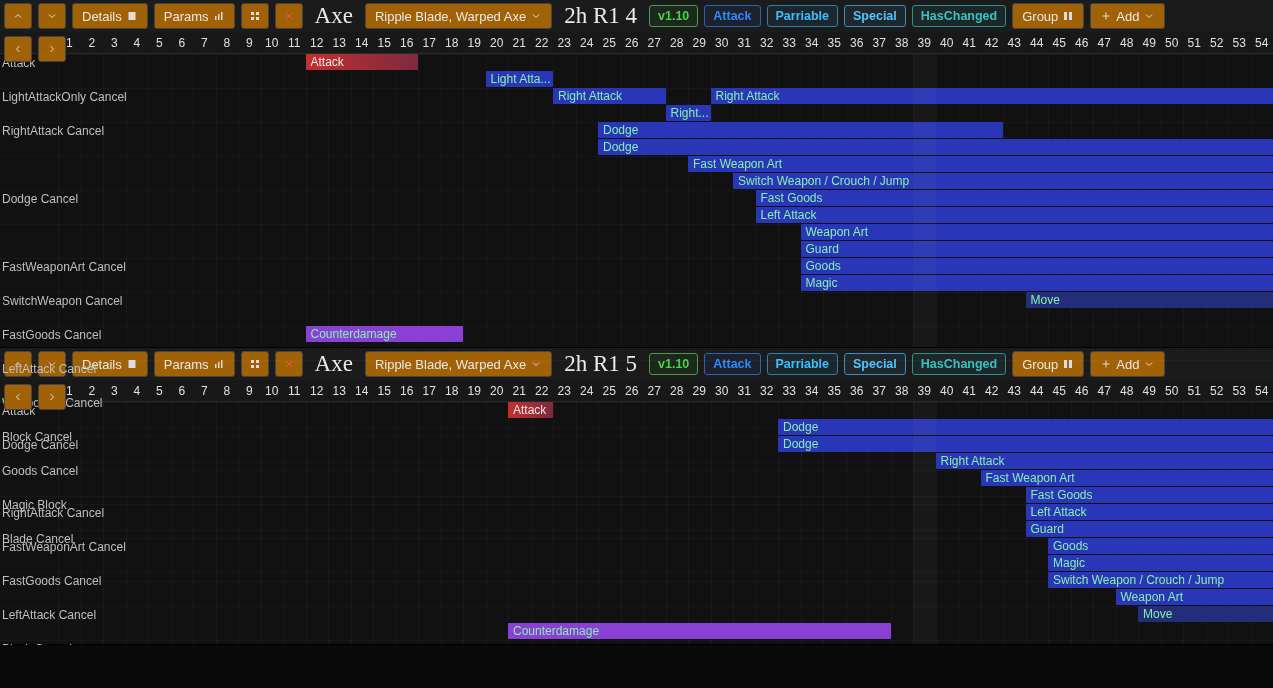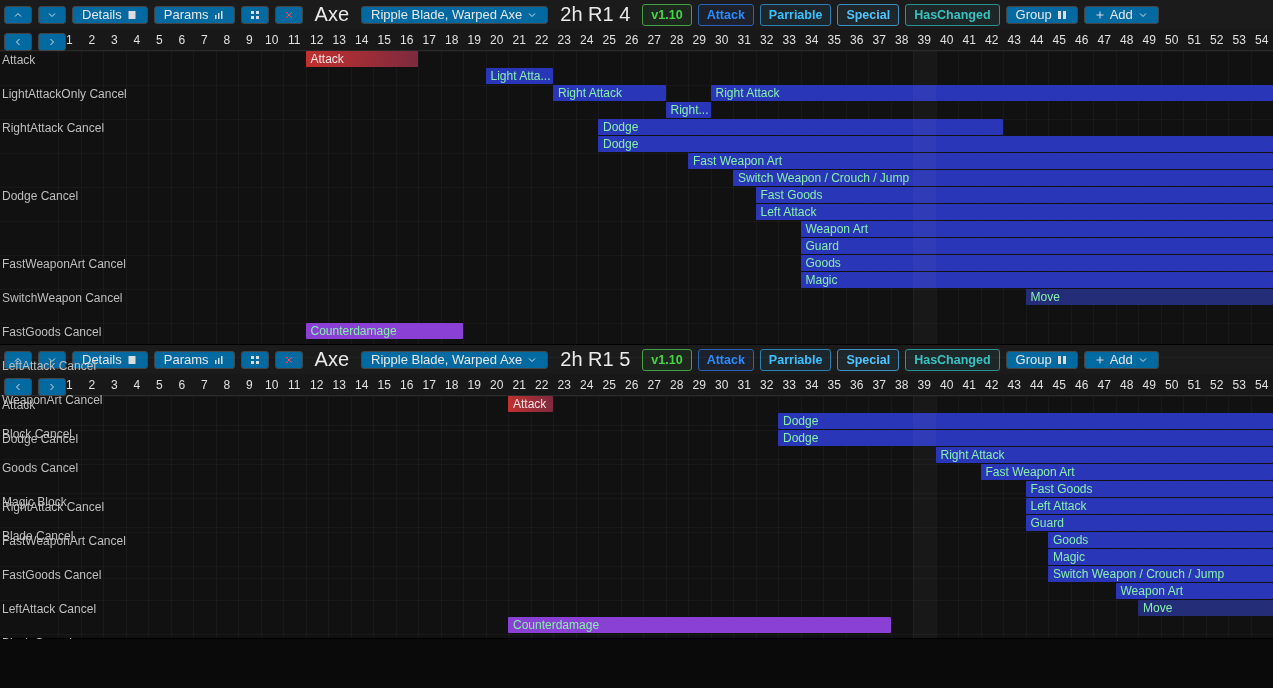--- a/index.html
+++ b/index.html
@@ -16,39 +16,39 @@
     display: flex;
     align-items: center;
     gap: 6px;
     padding: 3px 4px;
     background: #1b1b1b;
   }
   .btn, .dropdown {
     display: inline-flex;
     align-items: center;
     gap: 4px;
-    background: #0369a1;
+    background: #a16207;
     border: 1px solid #444;
     color: #e8e8e8;
     padding: 3px 9px;
     border-radius: 3px;
     font-size: 13px;
     cursor: pointer;
     white-space: nowrap;
-    height: 18px;
+    height: 26px;
   }
   .btn.icon-only { padding: 3px 7px; min-width: 28px; justify-content: center; }
   .btn.close { color: #ff4d4d; }
   .toolbar-text {
     padding: 0 6px;
     font-size: 15px;
     color: #eaeaea;
     white-space: nowrap;
   }
-  .toolbar-text.big { font-size: 20px; }
+  .toolbar-text.big { font-size: 23px; font-family: Liberation Serif, serif; }
   .tag {
     display: inline-flex;
     align-items: center;
     padding: 2px 8px;
     border-radius: 3px;
     font-size: 12.5px;
     font-weight: 600;
     border: 1px solid;
     height: 22px;
   }

